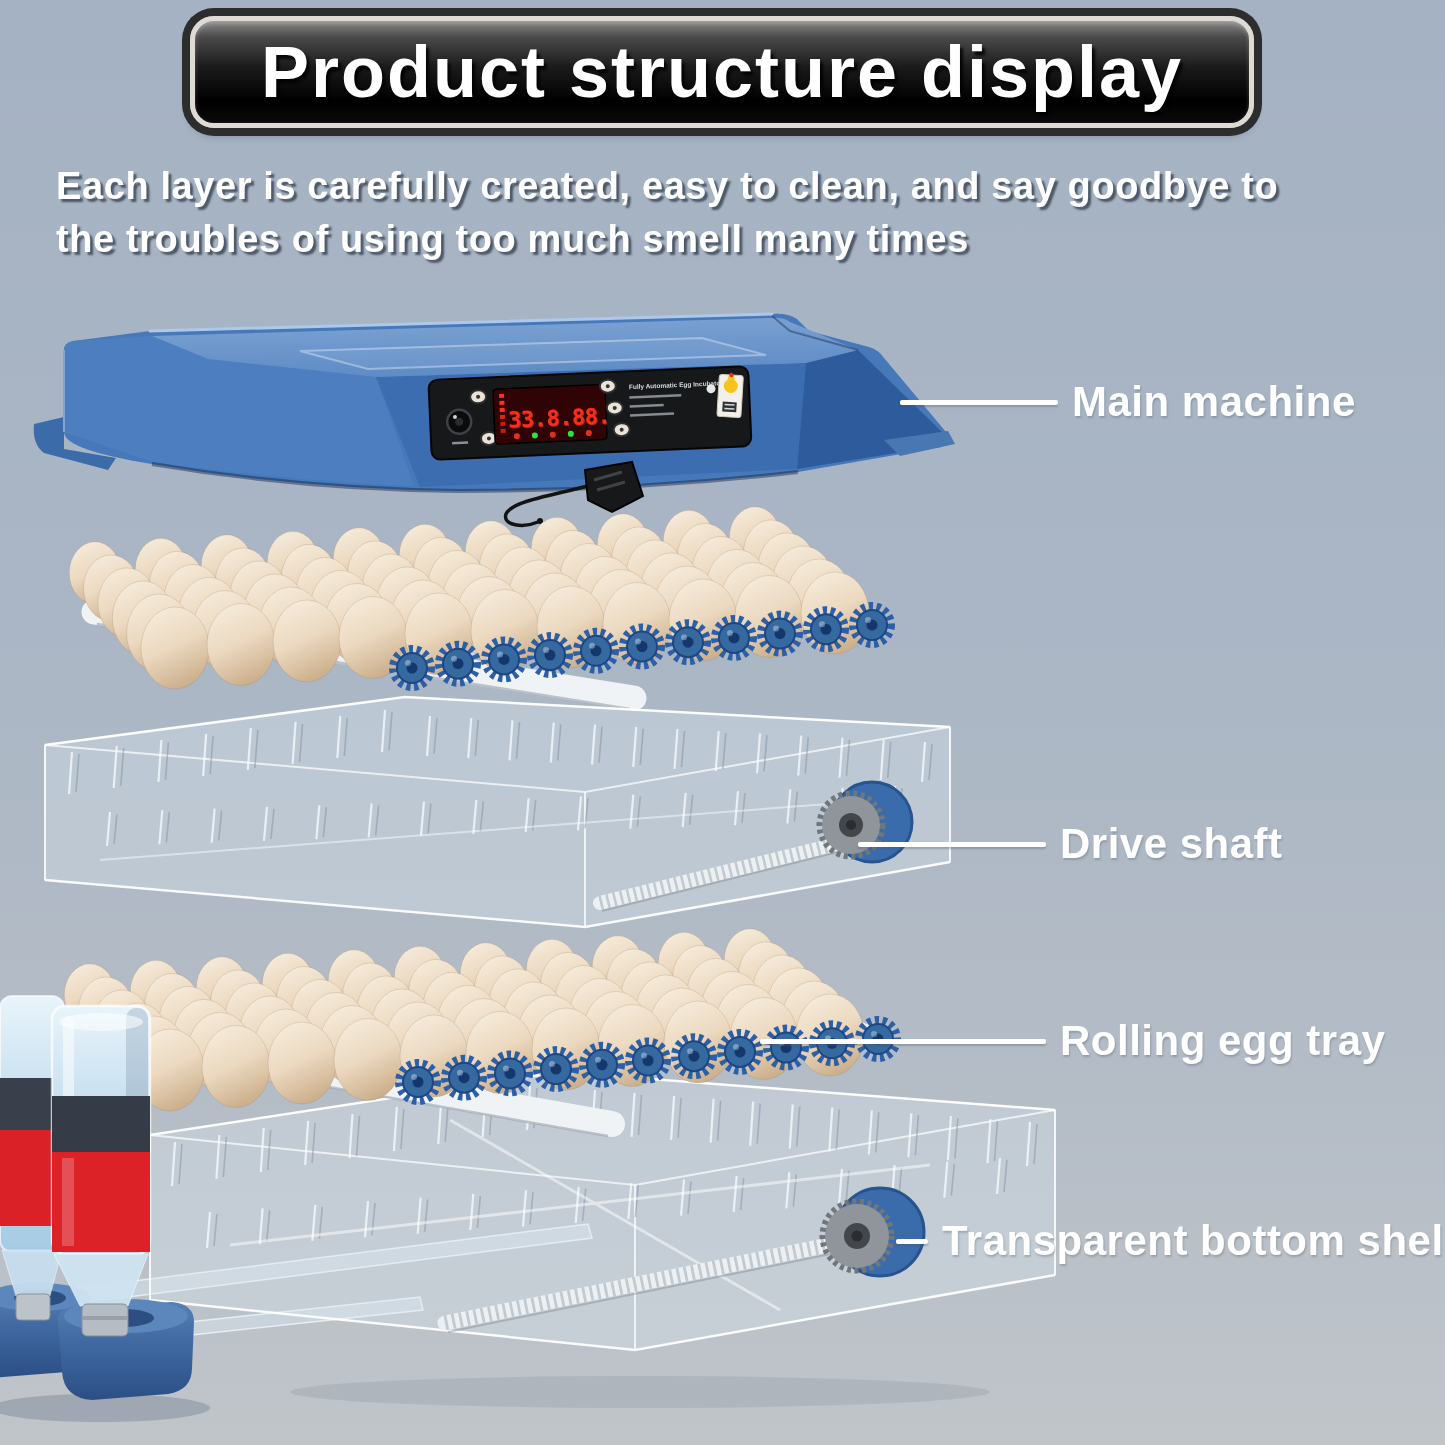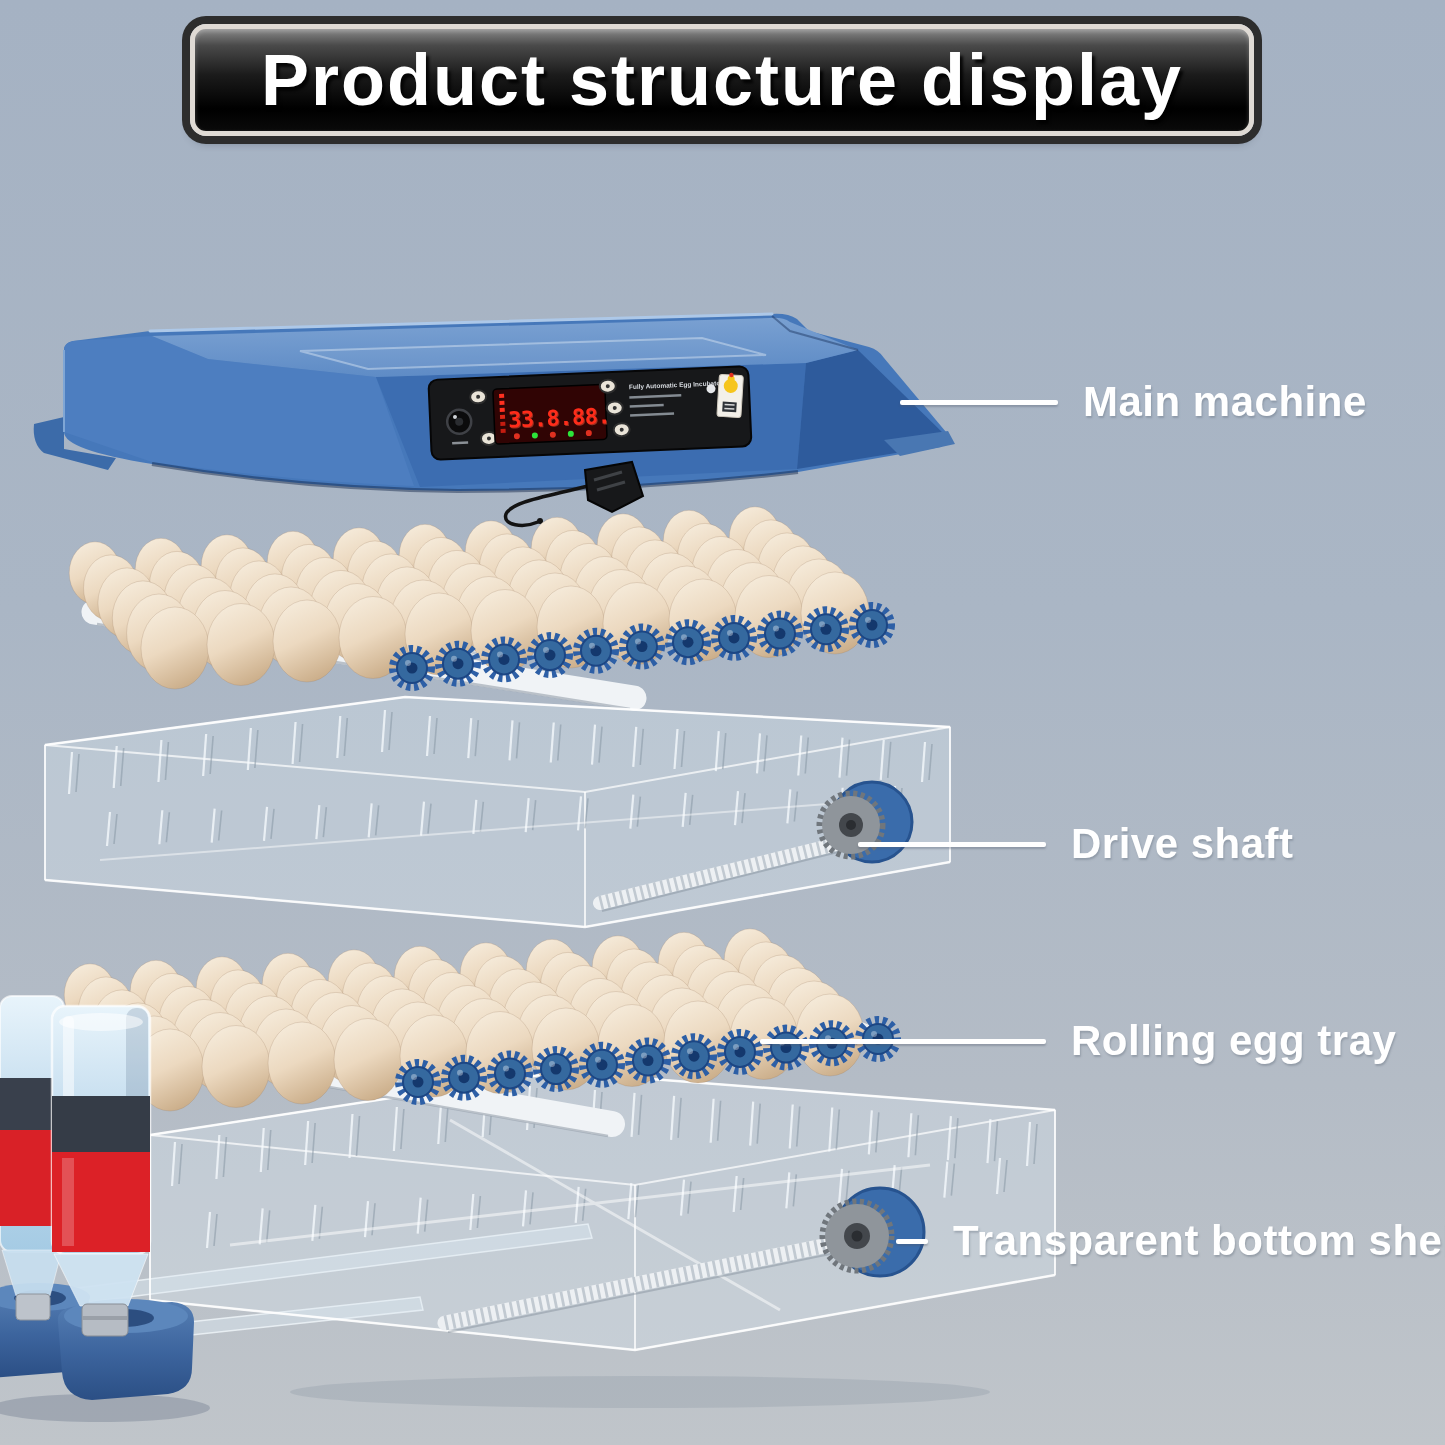--- a/index.html
+++ b/index.html
@@ -1,30 +1,30 @@
 <!DOCTYPE html>
 <html><head>
 <meta charset="utf-8">
 <style>
   html,body{margin:0;padding:0;background:#9aa7b6;}
   .stage{position:relative;width:1445px;height:1445px;overflow:hidden;
     background:linear-gradient(180deg,#a5b2c3 0%,#aab6c5 42%,#b4bcc6 75%,#c0c5ca 100%);
     font-family:"Liberation Sans",sans-serif;}
   .scene{position:absolute;left:0;top:0;}
-  .banner{position:absolute;left:190px;top:24px;width:1064px;height:112px;border-radius:16px;
+  .banner{position:absolute;left:190px;top:16px;width:1064px;height:112px;border-radius:24px;
     background:linear-gradient(180deg,#8a8a8a 0%,#4a4a4a 16%,#1b1b1b 45%,#000 78%,#0a0a0a 100%);
     border:5px solid #dfdad4;
     box-shadow:0 0 0 8px #2d2d2d,0 6px 10px rgba(40,50,65,0.45),inset 0 2px 4px rgba(255,255,255,0.25);
     display:flex;align-items:center;justify-content:center;box-sizing:border-box;}
   .banner span{font-size:72px;font-weight:700;color:#fff;letter-spacing:2px;
     text-shadow:3px 4px 3px rgba(0,0,0,0.85);white-space:nowrap;}
   .subtitle{position:absolute;left:56px;top:160px;width:1350px;font-size:38px;font-weight:700;
     color:#fff;letter-spacing:0.6px;line-height:53px;
     text-shadow:3px 3px 2px rgba(72,82,98,0.95);}
-  .callout{position:absolute;display:flex;align-items:center;gap:25px;}
+  .callout{position:absolute;display:flex;align-items:center;gap:14px;}
   .cl-line{height:5px;background:#fff;border-radius:2px;box-shadow:0 2px 2px rgba(80,90,105,0.35);}
   .cl-label{font-size:42px;font-weight:700;color:#fff;letter-spacing:0.5px;white-space:nowrap;
     text-shadow:1px 2px 2px rgba(90,100,115,0.35);}
   .led{font-family:"DejaVu Sans Mono",monospace;font-weight:bold;}
   .ptitle{font-family:"Liberation Sans",sans-serif;font-weight:bold;}
 </style>
 </head>
 <body>
 
 <div class="stage">
@@ -650,20 +650,24 @@
         <rect x="82" y="1304" width="46" height="32" rx="5" fill="#b6bcc4" stroke="#878d95"></rect>
         <rect x="82" y="1316" width="46" height="4" fill="#9aa0a8"></rect>
       </g>
     </g>
   </svg>
 
   <div class="banner">
     <span>Product structure display</span>
   </div>
 
+  <div class="subtitle">
+    <div>Each layer is carefully created, easy to clean, and say goodbye to</div>
+    <div>the troubles of using too much smell many times</div>
+  </div>
 
   <div class="callout" style="left:900px;top:378px;">
     <div class="cl-line" style="width:158px;"></div>
     <div class="cl-label">Main machine</div>
   </div>
   <div class="callout" style="left:858px;top:820px;">
     <div class="cl-line" style="width:188px;"></div>
     <div class="cl-label">Drive shaft</div>
   </div>
   <div class="callout" style="left:760px;top:1017px;">

